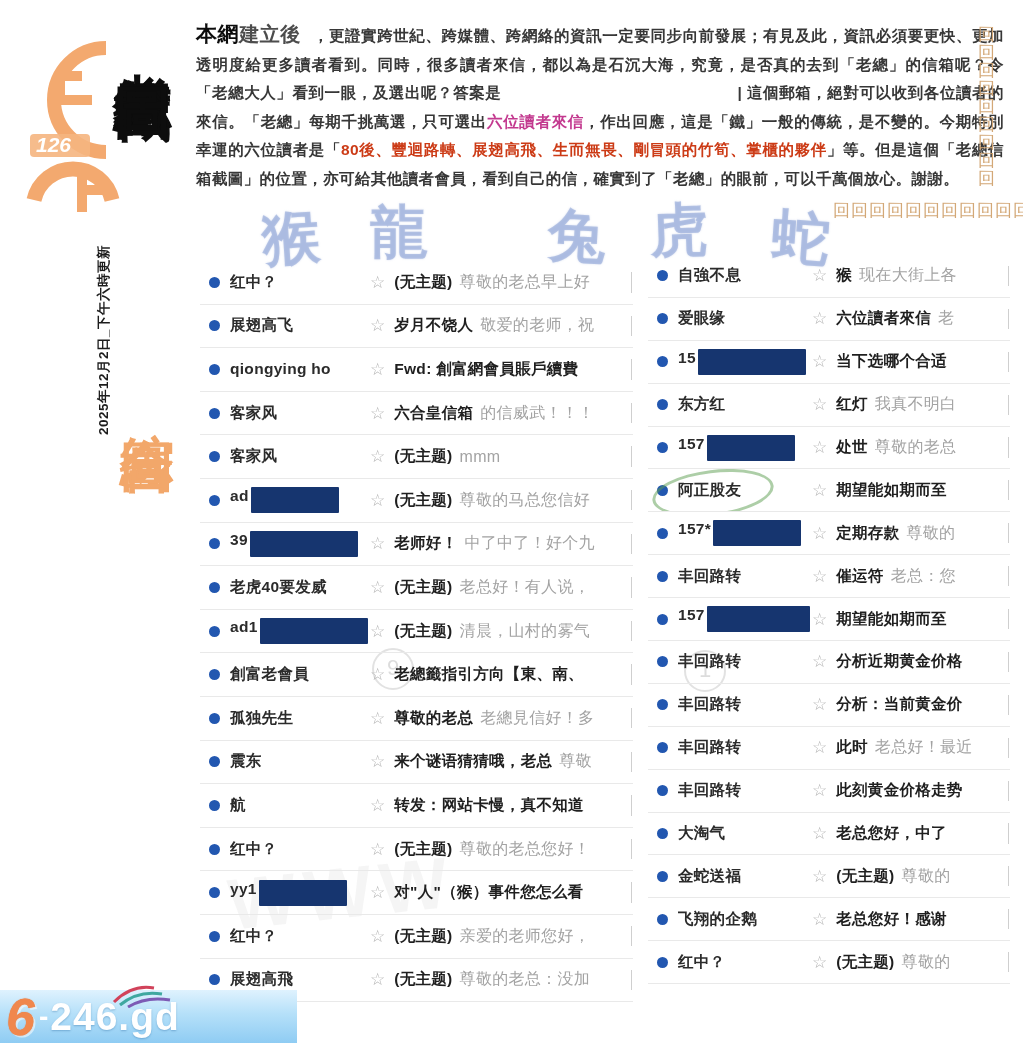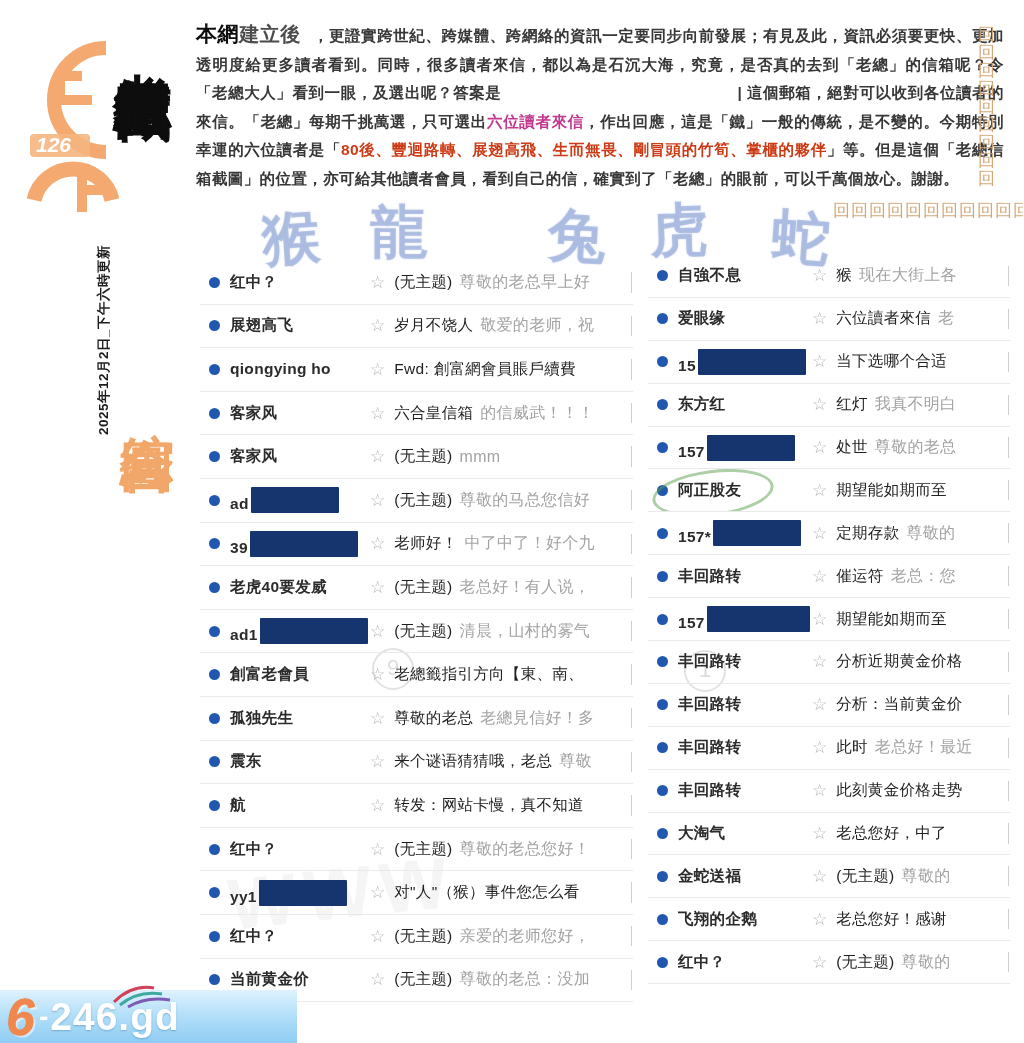--- a/index.html
+++ b/index.html
@@ -39,27 +39,27 @@
   .z4{left:772px;top:6px;transform:rotate(4deg);}
   
   .mail-col{position:absolute;}
   #mail-left{left:200px;top:261px;width:433px;}
   #mail-right{left:648px;top:255px;width:362px;height:737px;overflow:hidden;}
   .mail-row{position:relative;display:flex;align-items:center;height:42.6px;
             border-bottom:1px solid #e9e9e9;white-space:nowrap;overflow:hidden;}
   #mail-right .mail-row{height:41.9px;}
   .mail-row::after{content:"";position:absolute;right:1px;top:26%;height:48%;border-right:1px solid #cfcfcf;}
   .dot{flex:0 0 11px;width:11px;height:11px;border-radius:50%;background:#2257b0;margin:0 10px 0 9px;}
-  .sender{flex:0 0 138px;display:flex;align-items:flex-end;overflow:hidden;
+  .sender{flex:0 0 138px;display:flex;align-items:flex-start;overflow:hidden;
           font-size:15.5px;font-weight:700;color:#2b2b2b;}
   #mail-right .sender{flex-basis:132px;}
   .sender-text{letter-spacing:.3px;}
   .redact{display:inline-block;height:26px;background:#16356f;border-radius:1px;margin-left:2px;}.redact.r-m{width:88px;}.redact.r-l{width:108px;}
   .star{flex:0 0 auto;color:#b5b5b5;font-size:17px;margin:0 9px 0 2px;}
-  .subject{font-size:15.5px;font-weight:400;color:#1f1f1f;margin-right:7px;letter-spacing:.3px;}
+  .subject{font-size:15.5px;font-weight:700;color:#1f1f1f;margin-right:7px;letter-spacing:.3px;}
   .preview{font-size:16px;color:#a3a3a3;letter-spacing:.3px;}
   .scribbled::before{content:"";position:absolute;left:4px;top:1px;width:116px;height:40px;
           border:3px solid rgba(92,158,80,.5);border-radius:50%;transform:rotate(-7deg);}
   
   #circle-wm .circ{position:absolute;width:38px;height:38px;border:2px solid rgba(140,140,140,.25);
           border-radius:50%;color:rgba(140,140,140,.3);font-size:22px;line-height:36px;text-align:center;}
   #circle-wm .c0{left:372px;top:648px;}
   #circle-wm .c1{left:684px;top:650px;}
   #faint-www{position:absolute;left:228px;top:852px;font-size:72px;font-weight:900;
           color:rgba(60,60,60,.05);transform:rotate(-6deg);letter-spacing:8px;pointer-events:none;}
@@ -290,21 +290,21 @@
 
     </span>
     <span class="star">☆</span>
     <span class="subject">(无主题)</span>
     <span class="preview">亲爱的老师您好，</span>
   </div>
 
   <div class="mail-row">
     <span class="dot"></span>
     <span class="sender">
-      <span class="sender-text">当前黄金价</span>
+      <span class="sender-text">展翅高飛</span>
 
     </span>
     <span class="star">☆</span>
     <span class="subject">(无主题)</span>
     <span class="preview">尊敬的老总：没加</span>
   </div>
 </div>
   <div id="mail-right" class="mail-col">
   <div class="mail-row">
     <span class="dot"></span>

